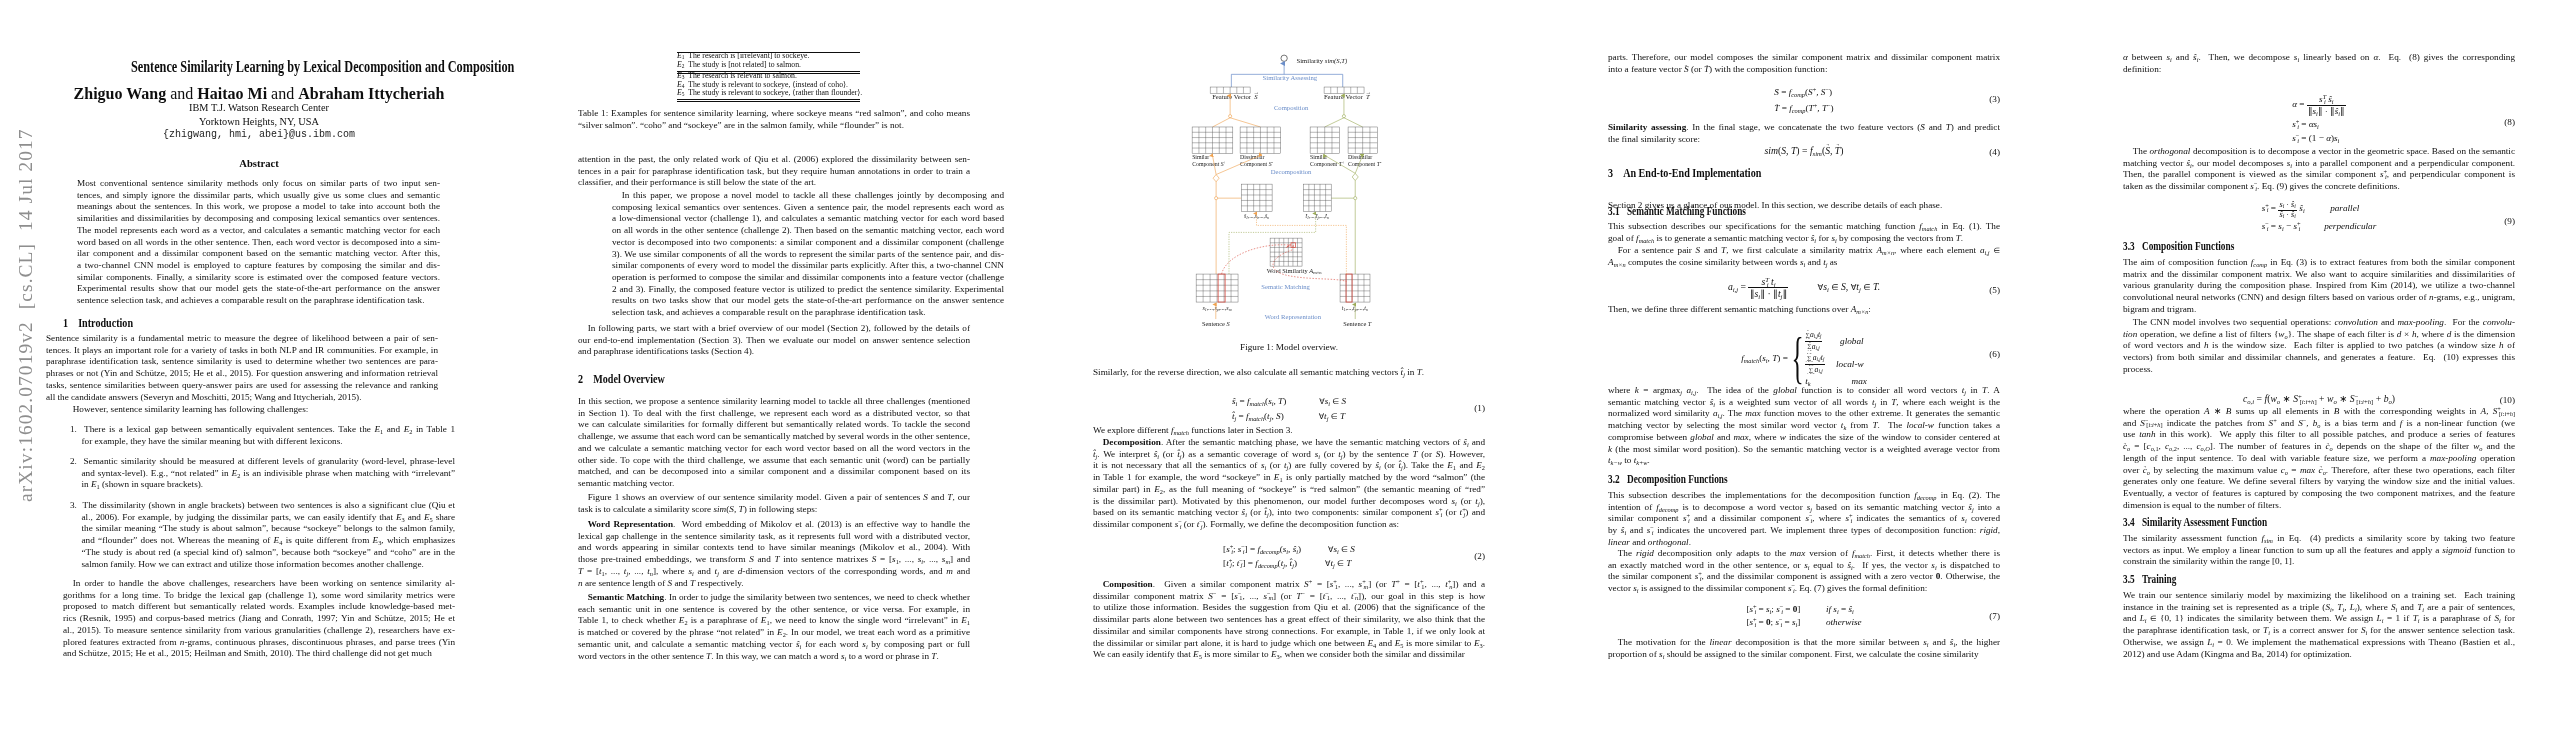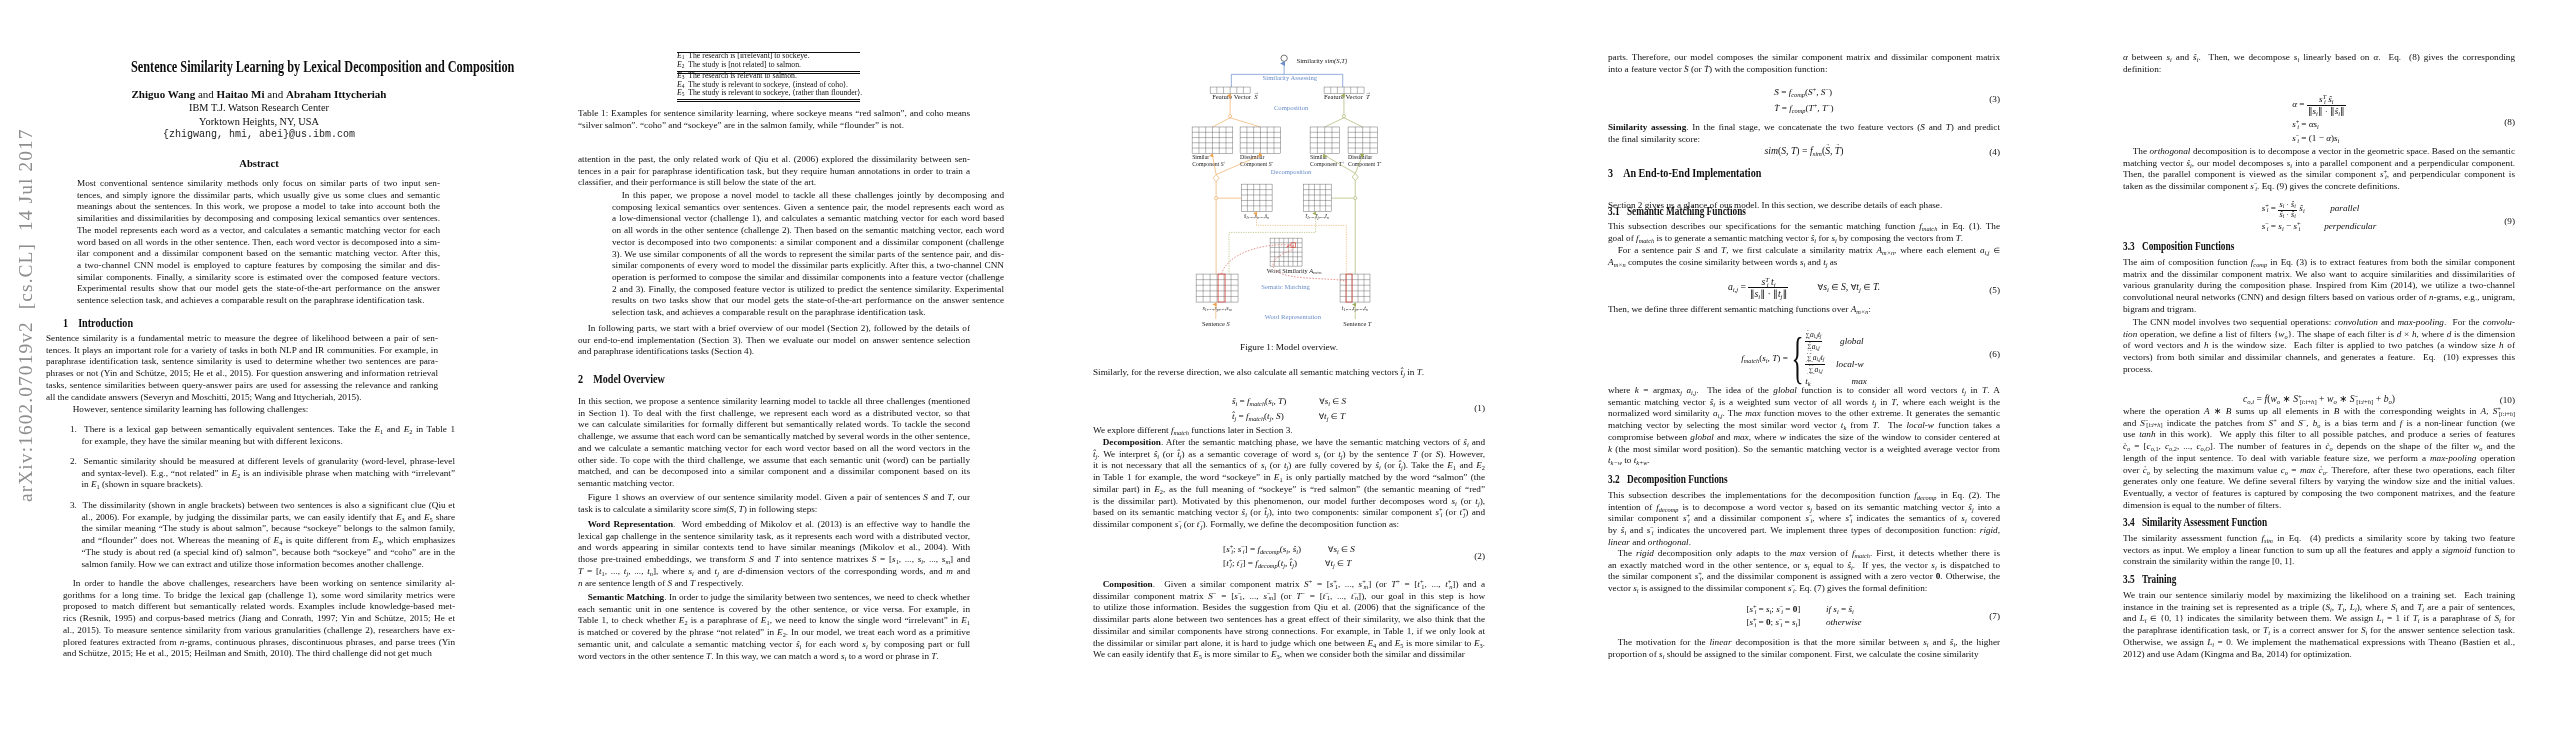--- a/index.html
+++ b/index.html
@@ -14,21 +14,21 @@
 .vec{position:relative;display:inline-block}
 .vec:before{content:"\2192";position:absolute;top:-0.66em;left:54%;transform:translateX(-50%) scaleX(.55);font-size:72%}
 .hd{font-weight:bold;white-space:nowrap;transform-origin:0 72%}
 .fr{display:inline-block;text-align:center;vertical-align:-0.72em;line-height:1.15}
 .fr .nu{display:block;padding:0 1.2px;border-bottom:0.6px solid #0e0e0e}
 .fr .de{display:block;padding:0 1.2px}
 .eqno{position:absolute;right:0;font-size:9.2px}
 </style></head><body>
 <div class="ab" style="left:16px;top:502px;transform-origin:0 0;transform:rotate(-90deg);font-size:19.4px;line-height:19px;letter-spacing:1.1px;color:#8e8e8e;white-space:nowrap">arXiv:1602.07019v2&nbsp;&nbsp;[cs.CL]&nbsp;&nbsp;14&nbsp;Jul&nbsp;2017</div>
 <div class="ab" style="left:63px;top:59px;width:392px;text-align:right"><span style="display:inline-block;font-weight:bold;font-size:16.6px;line-height:16.6px;white-space:nowrap;transform:scaleX(0.738);transform-origin:50% 72%">Sentence Similarity Learning by Lexical Decomposition and Composition</span></div>
-<div class="ab" style="left:63px;top:89px;width:392px;text-align:center;font-size:11px;line-height:10.8px;white-space:nowrap"><b>Zhiguo Wang</b> and <b>Haitao Mi</b> and <b>Abraham Ittycheriah</b></div>
+<div class="ab" style="left:63px;top:89px;width:392px;text-align:center;font-size:16px;line-height:10.8px;white-space:nowrap"><b>Zhiguo Wang</b> and <b>Haitao Mi</b> and <b>Abraham Ittycheriah</b></div>
 <div class="ab" style="left:63px;top:103px;width:392px;text-align:center;font-size:10.3px;line-height:10.3px">IBM T.J. Watson Research Center</div>
 <div class="ab" style="left:63px;top:117px;width:392px;text-align:center;font-size:10.3px;line-height:10.3px">Yorktown Heights, NY, USA</div>
 <div class="ab" style="left:63px;top:130px;width:392px;text-align:center;font-family:'Liberation Mono',monospace;font-size:10px;line-height:10px;color:#222">{zhigwang, hmi, abei}@us.ibm.com</div>
 <div class="ab" style="left:63px;top:159px;width:392px;text-align:center;font-weight:bold;font-size:10.6px;line-height:10.6px">Abstract</div>
 <div class="ab" style="left:77px;top:178px;width:363px">
     <div class="ln">Most conventional sentence similarity methods only focus on similar parts of two input sen-</div>
     <div class="ln">tences, and simply ignore the dissimilar parts, which usually give us some clues and semantic</div>
     <div class="ln">meanings about the sentences. In this work, we propose a model to take into account both the</div>
     <div class="ln">similarities and dissimilarities by decomposing and composing lexical semantics over sentences.</div>
     <div class="ln">The model represents each word as a vector, and calculates a semantic matching vector for each</div>
@@ -122,21 +122,21 @@
     <div class="ln">other side. To cope with the third challenge, we assume that each semantic unit (word) can be partially</div>
     <div class="ln">matched, and can be decomposed into a similar component and a dissimilar component based on its</div>
     <div class="ln end">semantic matching vector.</div>
   </div>
 <div class="ab" style="left:578px;top:492px;width:392px">
     <div class="ln" style="text-indent:9.7px;">Figure 1 shows an overview of our sentence similarity model. Given a pair of sentences <i>S</i> and <i>T</i>, our</div>
     <div class="ln end">task is to calculate a similarity score <i>sim</i>(<i>S, T</i>) in following steps:</div>
   </div>
 <div class="ab" style="left:578px;top:519px;width:392px">
     <div class="ln" style="text-indent:9.7px;"><b>Word Representation</b>.&nbsp; Word embedding of Mikolov et al. (2013) is an effective way to handle the</div>
-    <div class="ln">lexical gap challenge in the sentence similarity task, as it represents each word with a distributed vector,</div>
+    <div class="ln">lexical gap challenge in the sentence similarity task, as it represents full word with a distributed vector,</div>
     <div class="ln">and words appearing in similar contexts tend to have similar meanings (Mikolov et al., 2004). With</div>
     <div class="ln">those pre-trained embeddings, we transform <i>S</i> and <i>T</i> into sentence matrixes <i>S</i> = [<i>s</i><sub>1</sub>, ..., <i>s<sub>i</sub></i>, ..., <i>s<sub>m</sub></i>] and</div>
     <div class="ln"><i>T</i> = [<i>t</i><sub>1</sub>, ..., <i>t<sub>j</sub></i>, ..., <i>t<sub>n</sub></i>], where <i>s<sub>i</sub></i> and <i>t<sub>j</sub></i> are <i>d</i>-dimension vectors of the corresponding words, and <i>m</i> and</div>
     <div class="ln end"><i>n</i> are sentence length of <i>S</i> and <i>T</i> respectively.</div>
   </div>
 <div class="ab" style="left:578px;top:592px;width:392px">
     <div class="ln" style="text-indent:9.7px;"><b>Semantic Matching</b>. In order to judge the similarity between two sentences, we need to check whether</div>
     <div class="ln">each semantic unit in one sentence is covered by the other sentence, or vice versa. For example, in</div>
     <div class="ln">Table 1, to check whether <i>E</i><sub>2</sub> is a paraphrase of <i>E</i><sub>1</sub>, we need to know the single word “irrelevant” in <i>E</i><sub>1</sub></div>
     <div class="ln">is matched or covered by the phrase “not related” in <i>E</i><sub>2</sub>. In our model, we treat each word as a primitive</div>

